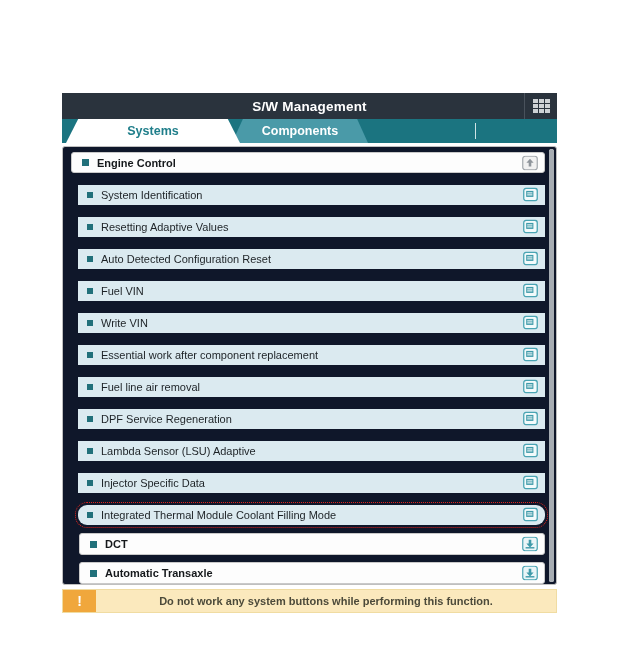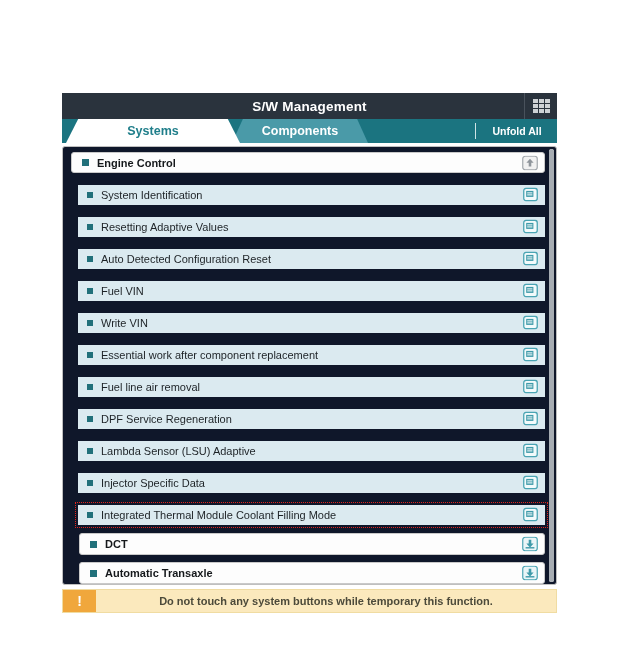--- a/index.html
+++ b/index.html
@@ -34,21 +34,21 @@
   #list-body{padding-top:5px;}
   .section-row{position:relative;display:flex;align-items:center;height:21px;margin:0 11px 0 8px;
         background:#fdfdfd;border:1px solid #c9c9c9;border-radius:3px;cursor:pointer;box-sizing:border-box;}
   .section-row.collapsed{height:22px;margin-bottom:7px;margin-left:16px;}
   .section-row.expanded{margin-bottom:2px;}
   .item-row + .section-row{margin-top:8px;}
   .sec-label{font-size:11px;font-weight:bold;color:#15181b;}
   .item-row{position:relative;display:flex;align-items:center;height:20px;margin:12px 11px 2px 15px;
         background:var(--row-blue,#dbeaf0);cursor:pointer;box-sizing:border-box;}
   .item-label{font-size:11px;color:#1d2226;}
-  .item-row.selected{outline:1.5px dotted var(--sel-red,#e0241c);outline-offset:2px;}
+  .item-row.selected{outline:1.5px dotted var(--sel-red,#e0241c);outline-offset:2px;border-radius:9px;}
   .bullet{width:7px;height:7px;background:var(--accent-dark,#21707a);margin:0 8px 0 10px;flex:none;}
   .item-row .bullet{width:6px;height:6px;margin:0 8px 0 9px;}
   .row-icon{position:absolute;right:6px;top:50%;transform:translateY(-50%);width:16px;height:15px;display:flex;}
   .partial-row{height:10px;margin:0 11px 0 8px;background:#fdfdfd;border:1px solid #c9c9c9;
         border-bottom:none;border-radius:4px 4px 0 0;}
   .scrollbar{position:absolute;top:2px;right:2px;bottom:2px;width:5px;border-radius:3px;background:#e4e6e8;}
   .scroll-thumb{width:100%;height:100%;border-radius:3px;background:#a7adb3;}
 
   
   .warnbar{position:relative;margin-top:4px;height:24px;display:flex;align-items:stretch;
@@ -82,21 +82,20 @@
     </div>
 
     <div class="tabbar">
       <div class="tab tab-components">
         <span>Components</span>
       </div>
       <div class="tab tab-systems">
         <span>Systems</span>
       </div>
       <div class="tabbar-divider"></div>
-      <div class="unfold">Unfold All</div>
     </div>
 
     <div class="list">
       <div id="list-body">
   <div class="section-row expanded">
     <span class="bullet"></span>
     <span class="sec-label">Engine Control</span>
     <span class="row-icon icon-up">
       <svg width="16" height="15" viewBox="0 0 16 15">
         <rect x="0.75" y="0.75" width="14.5" height="13.5" rx="2.5" fill="#f1f1f1" stroke="#a2a7ac" stroke-width="1.2"></rect>
@@ -292,17 +291,17 @@
   </div>
 </div>
       <div class="partial-row"></div>
       <div class="scrollbar">
         <div class="scroll-thumb"></div>
       </div>
     </div>
 
     <div class="warnbar">
       <div class="warn-icon">!</div>
-      <div class="warn-text">Do not touch any system buttons while temporary this function.</div>
+      <div class="warn-text">Do not work any system buttons while performing this function.</div>
     </div>
 
   </div>
 </div>
 
 </body></html>

